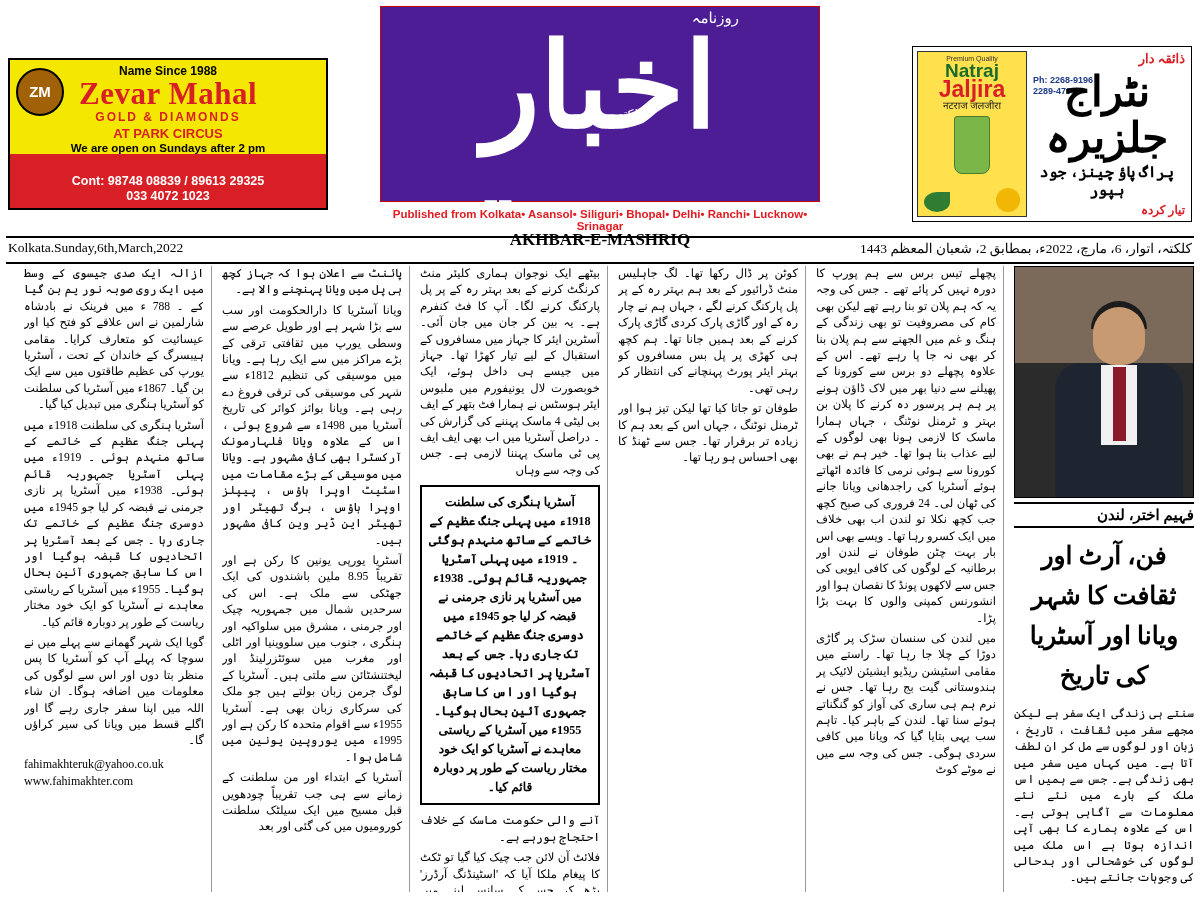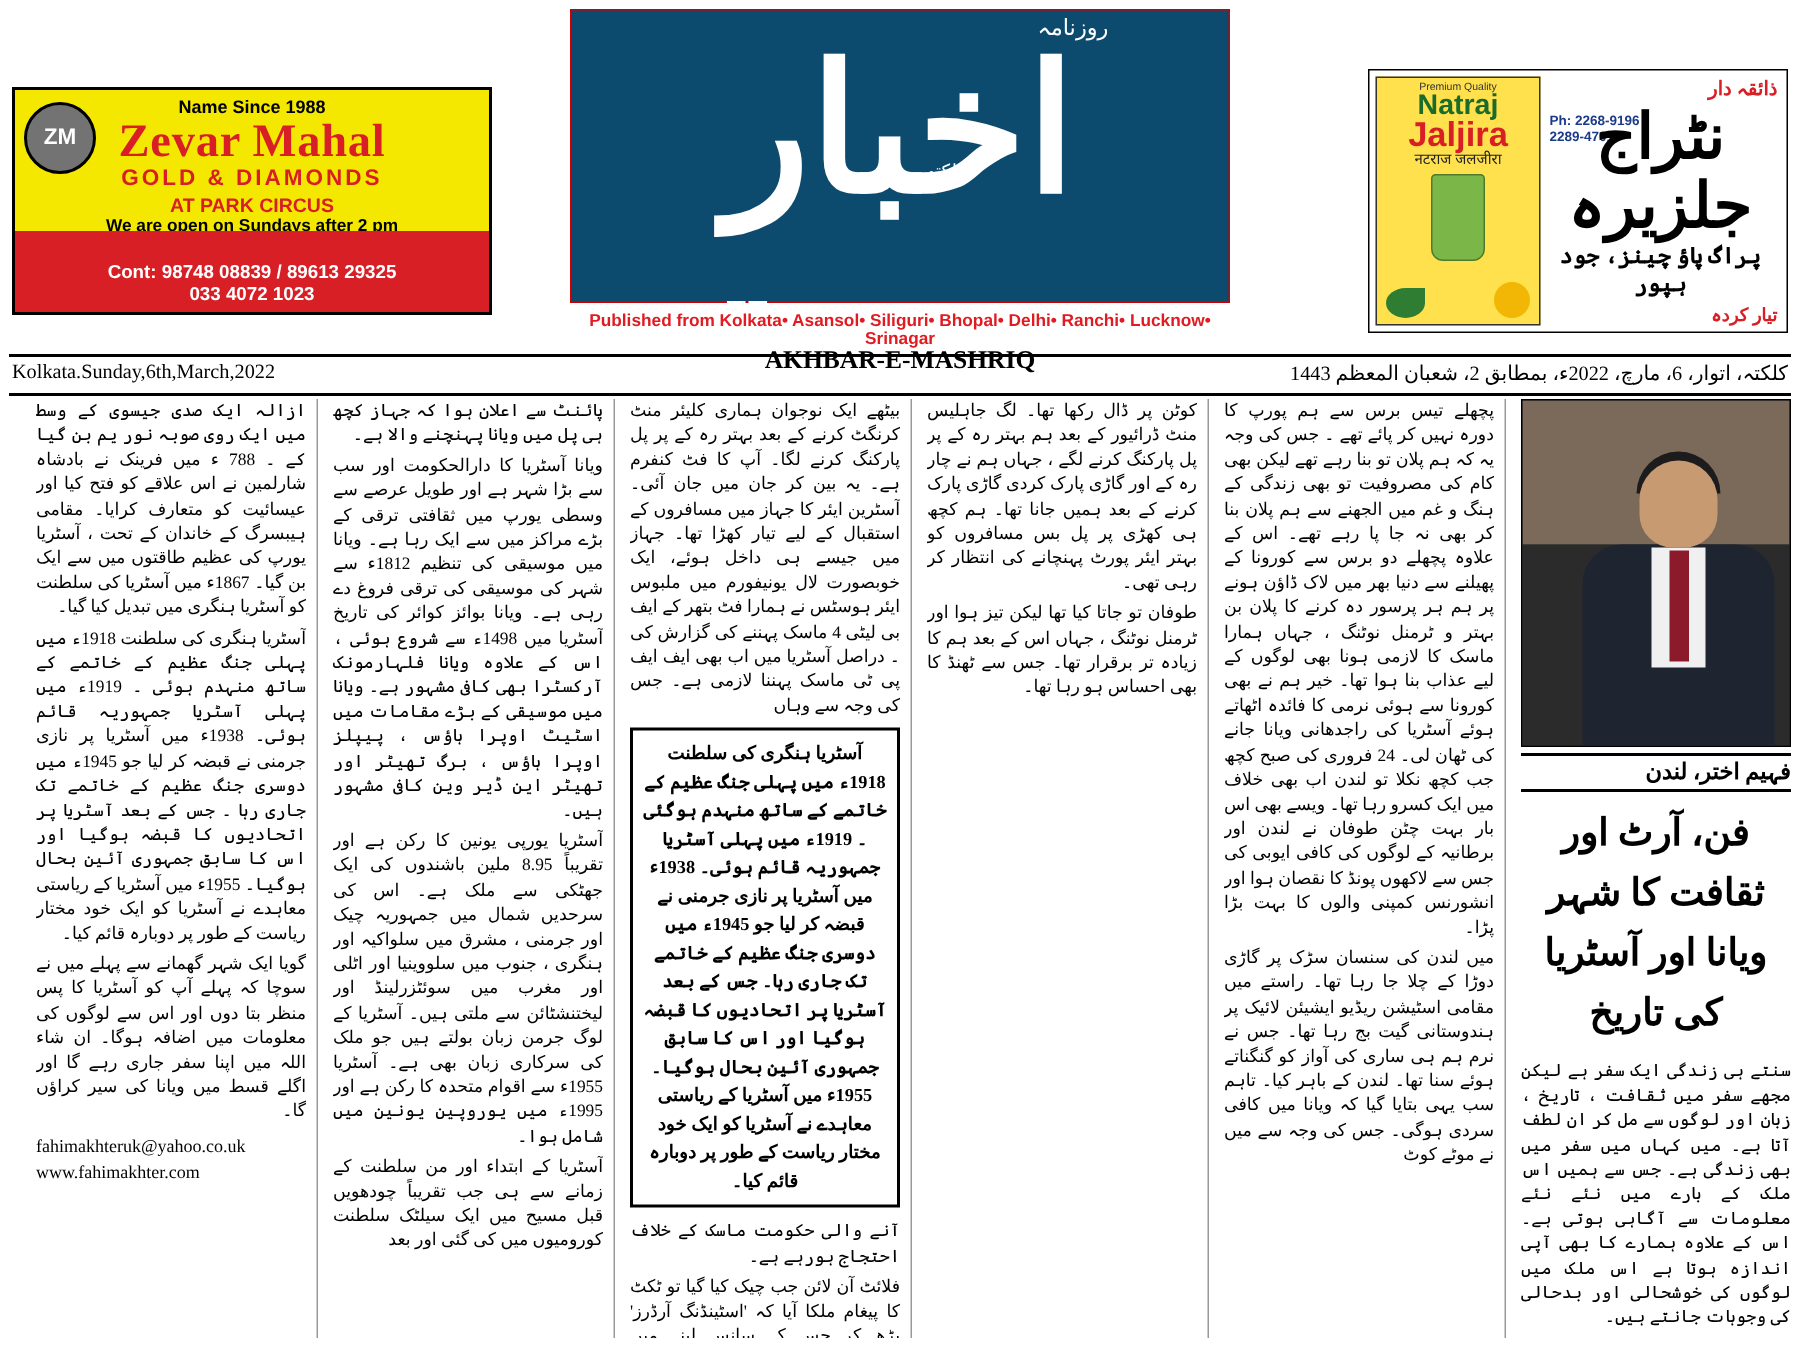--- a/index.html
+++ b/index.html
@@ -17,54 +17,54 @@
   .masthead{position:relative;height:240px;width:1200px;}
 
   
   .ad-left{
     position:absolute;left:8px;top:58px;width:320px;height:152px;
     background:#f5e800;border:2px solid #000;box-sizing:border-box;
     text-align:center;
   }
   .ad-left .zm-badge{
     position:absolute;left:6px;top:8px;width:44px;height:44px;border-radius:50%;
-    background:#737373;color:#fff;border:2px solid #000;
+    background:#a16207;color:#fff;border:2px solid #000;
     font-family:"Liberation Sans",sans-serif;font-weight:bold;font-size:15px;
     line-height:44px;
   }
   .ad-left .nm-since{
     font-family:"Liberation Sans",sans-serif;font-size:12px;font-weight:bold;
     margin-top:4px;color:#000;
   }
   .ad-left .brand{
     font-family:"Liberation Serif",serif;font-weight:bold;font-size:31px;
     color:#d81f26;letter-spacing:0.5px;line-height:32px;margin-top:0px;
   }
   .ad-left .brand-sub{
-    font-family:"Liberation Sans",sans-serif;font-size:15px;font-weight:bold;
+    font-family:"Liberation Sans",sans-serif;font-size:12px;font-weight:bold;
     color:#d81f26;letter-spacing:2px;
   }
   .ad-left .atpark{
     font-family:"Liberation Sans",sans-serif;font-size:13px;font-weight:bold;
     color:#d81f26;margin-top:2px;
   }
   .ad-left .line{
     font-family:"Liberation Sans",sans-serif;font-size:11.5px;font-weight:bold;
     color:#000;line-height:14px;
   }
   .ad-left .phonebar{
     position:absolute;left:0;right:0;bottom:0;background:#d81f26;color:#fff;
     font-family:"Liberation Sans",sans-serif;font-size:12.5px;font-weight:bold;
     line-height:15px;padding:20px 0 4px 0;
   }
 
   
   .title-block{
     position:absolute;left:380px;top:6px;width:440px;height:196px;
-    background:#0c4a6e;border:1px solid #c00;box-sizing:border-box;
+    background:#4c1d95;border:1px solid #c00;box-sizing:border-box;
   }
   .title-rozn{
     position:absolute;right:80px;top:2px;color:#fff;font-size:15px;
     font-family:"Liberation Serif",serif;
   }
   .title-urdu{
     position:absolute;left:0;right:0;top:6px;text-align:center;color:#fff;
     font-size:118px;line-height:150px;font-weight:bold;
     font-family:"Liberation Serif",serif;
   }

